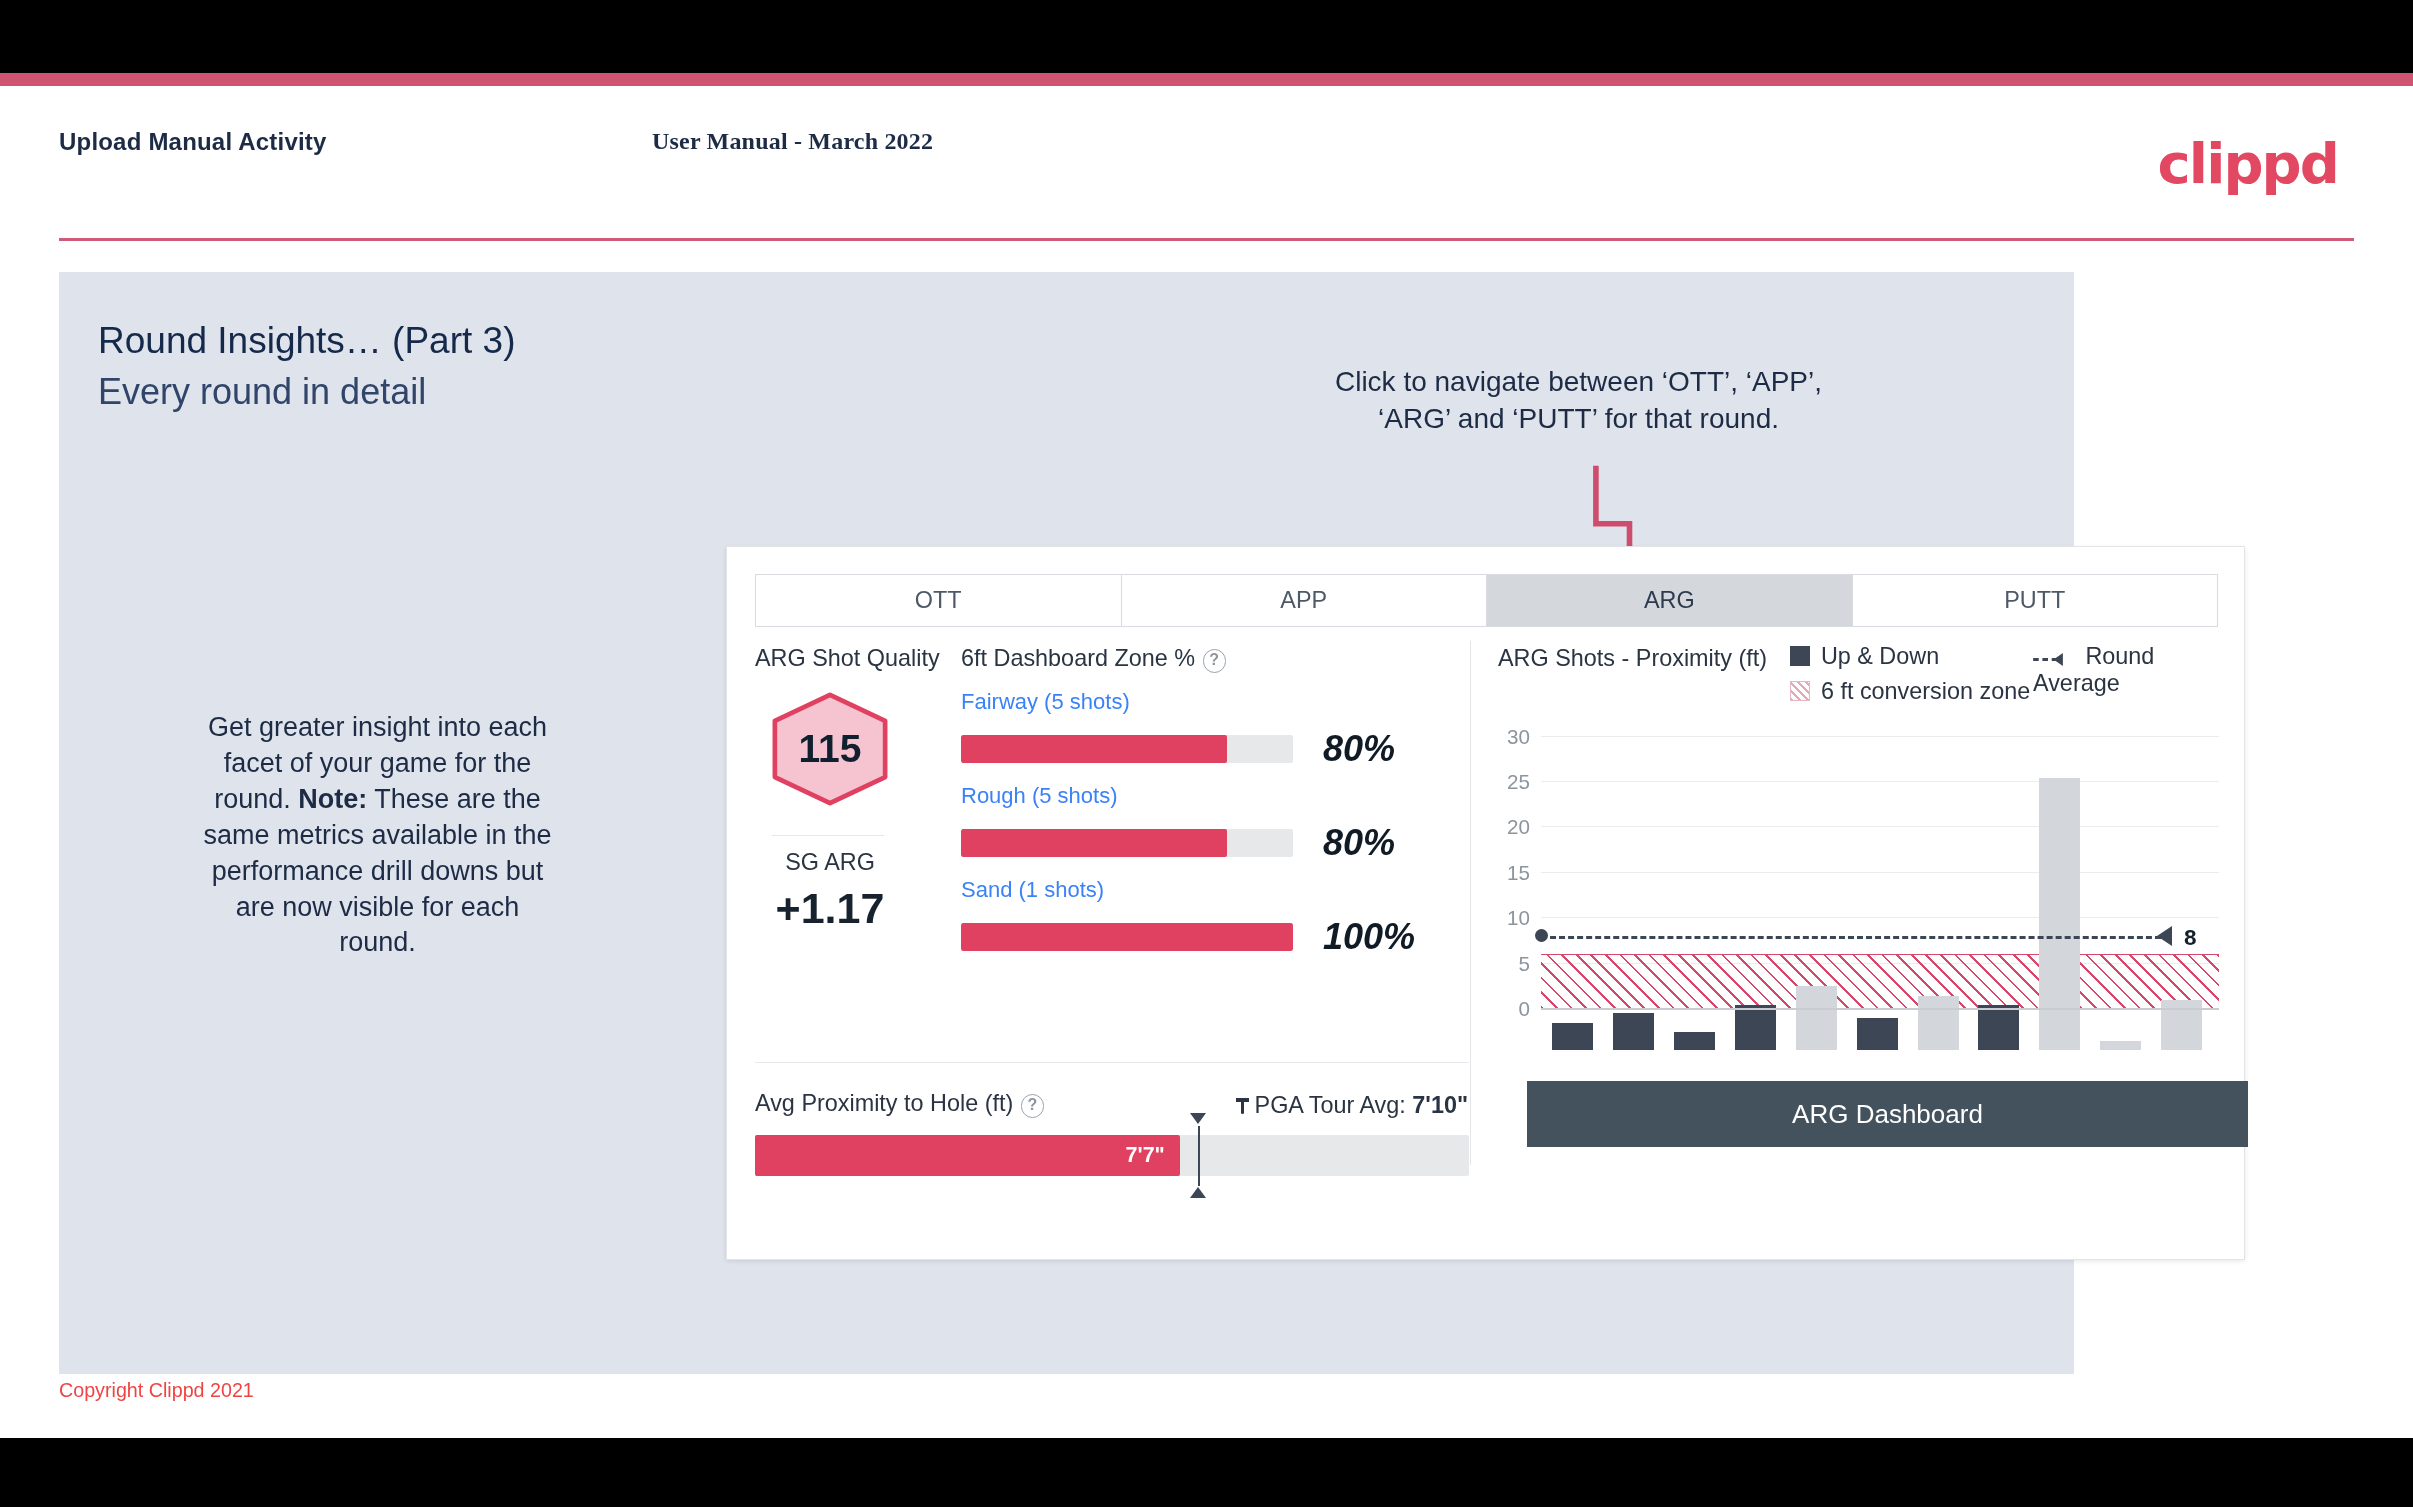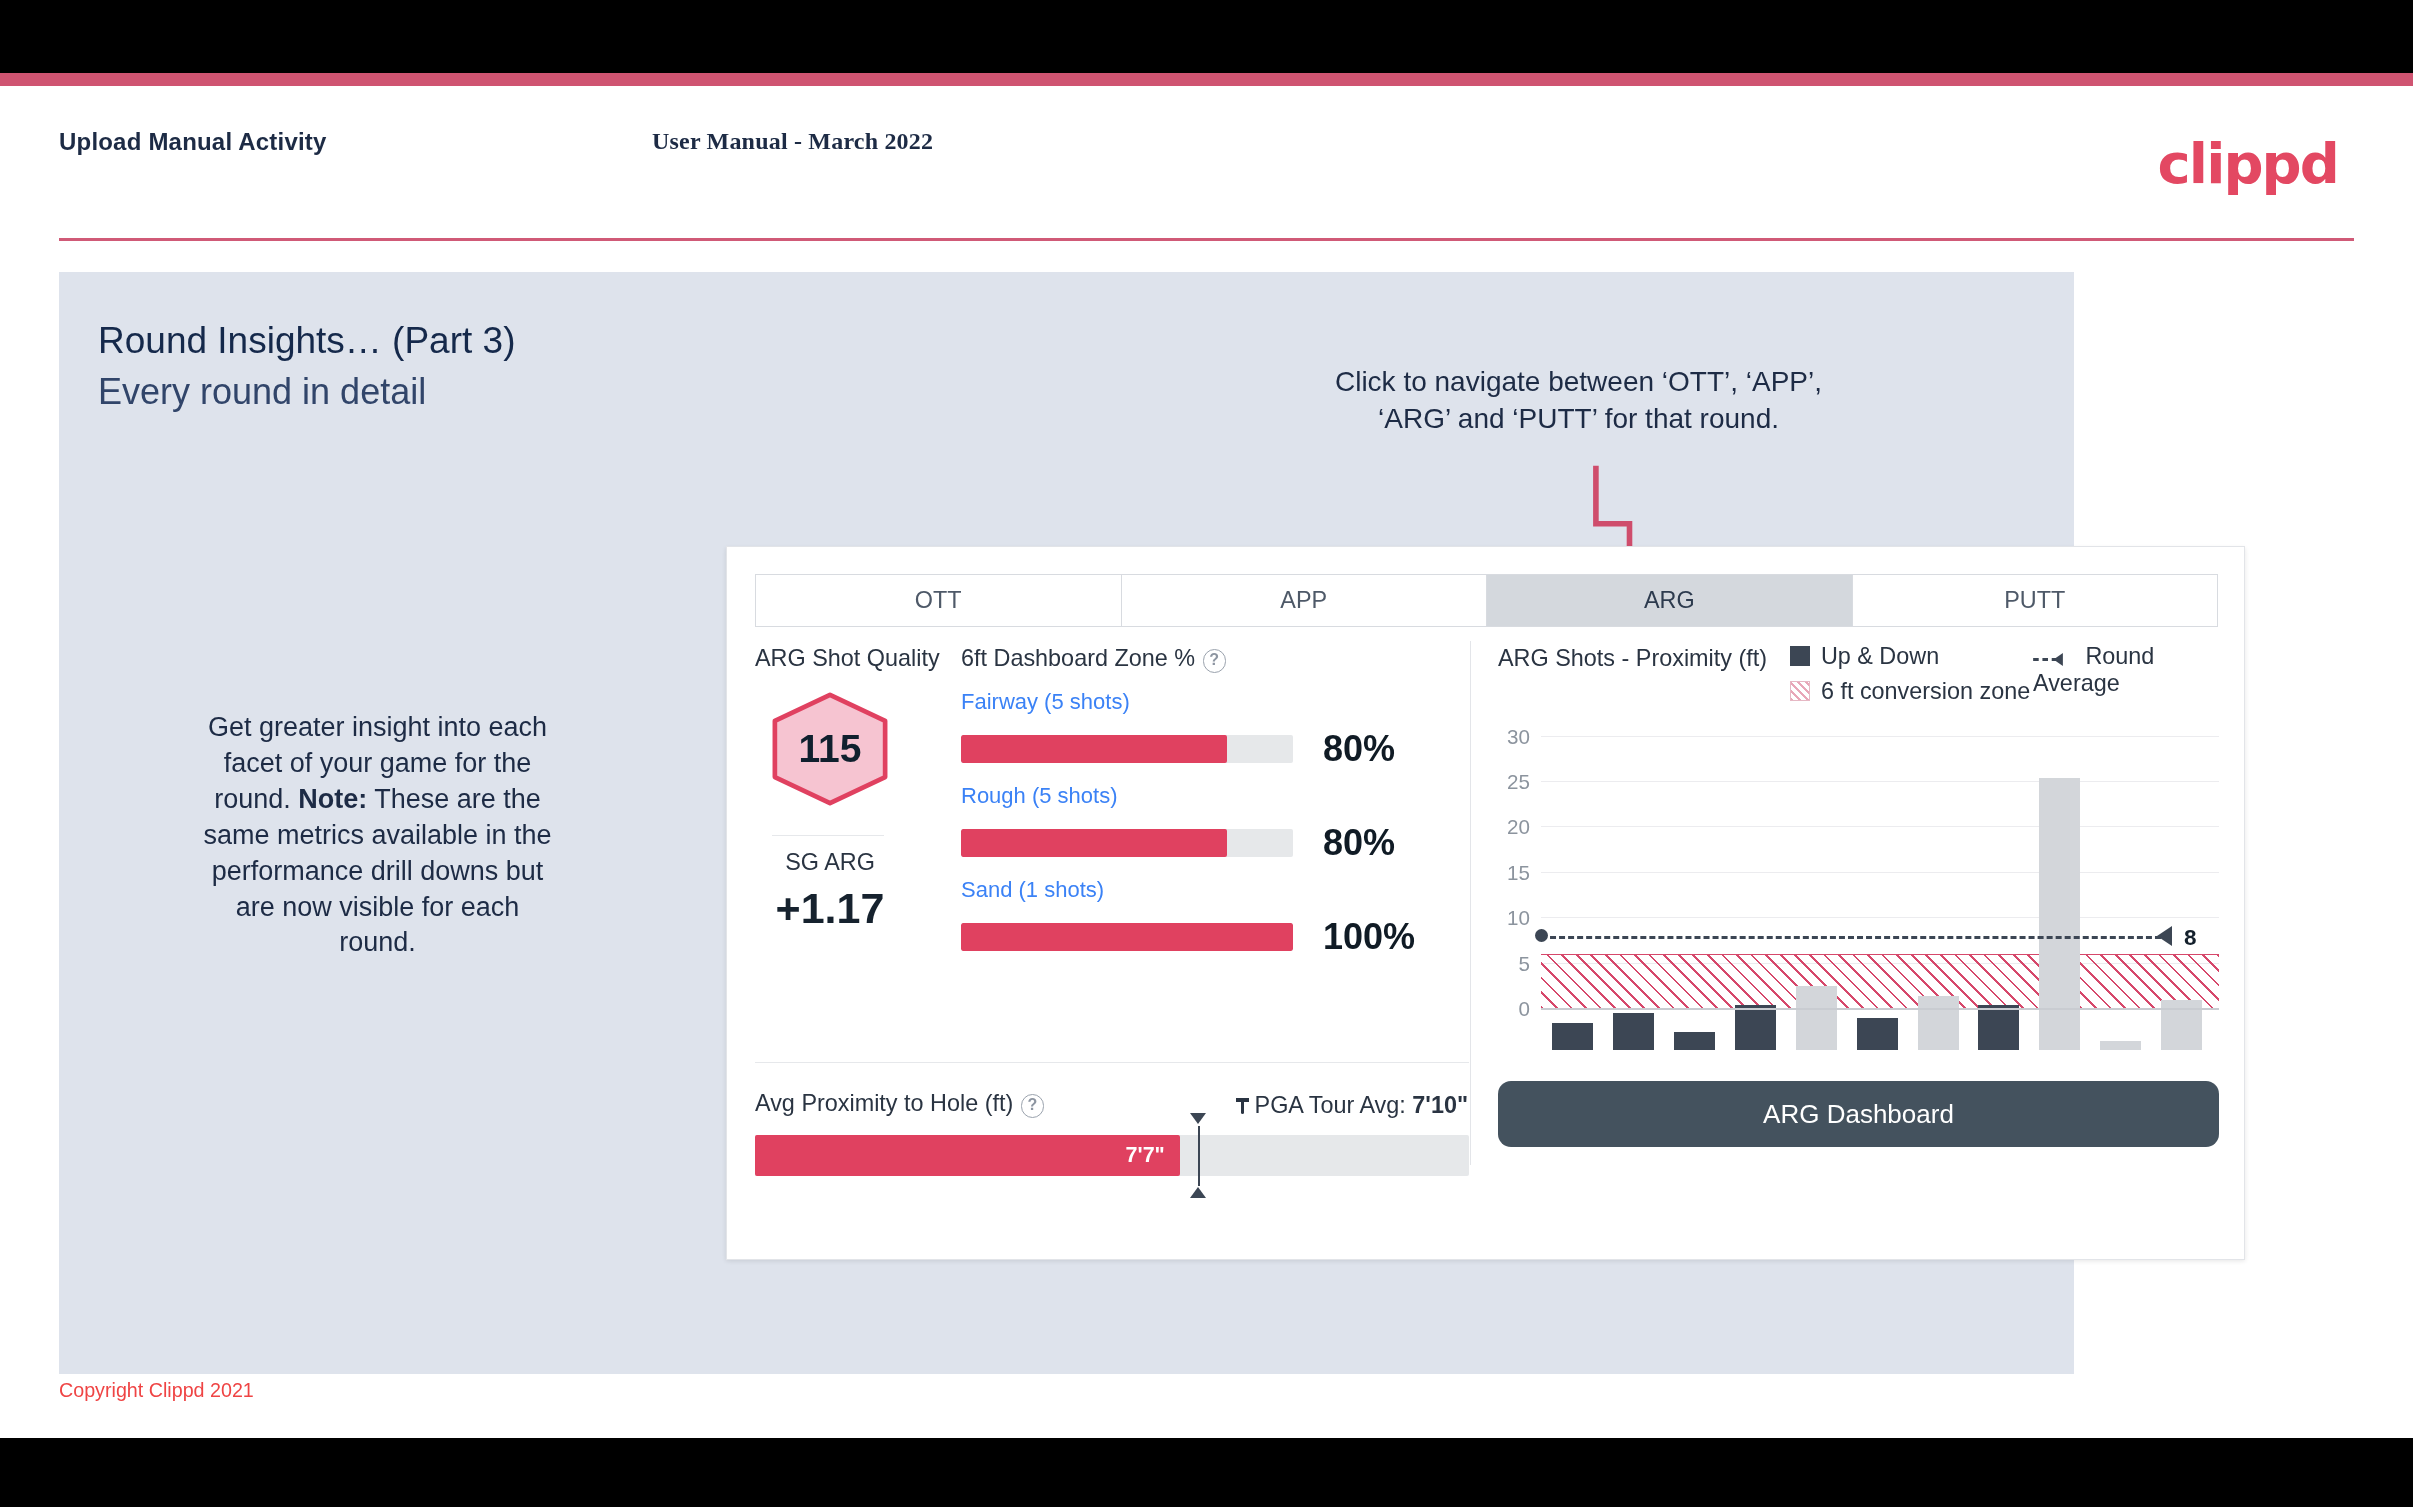--- a/index.html
+++ b/index.html
@@ -46,21 +46,21 @@
   .qmark { display:inline-block; width:23.4px; height:23.4px; border:1.9px solid #9aa2ad; border-radius:50%; color:#8d95a1; font-size:16px; line-height:20.6px; text-align:center; vertical-align:0.9px; margin-left:7.5px; font-weight:700;}
 
   .hex-wrap { position:absolute; left:42px; top:145px; width:122px; height:114px; }
   .hex-num { position:absolute; left:0; top:0; width:122px; height:114px; display:flex; align-items:center; justify-content:center; font-size:39px; font-weight:700; color:#10202e;}
   .sg-sep { position:absolute; left:45px; top:288px; width:112px; height:0.9px; background:#e6e8eb;}
   .sg-lbl { position:absolute; left:42px; top:302px; width:122px; text-align:center; font-size:23.4px; color:#2a3442;}
   .sg-val { position:absolute; left:33px; top:337px; width:140px; text-align:center; font-size:43px; font-weight:700; color:#16222e;}
 
   .metric { position:absolute; left:234px; width:510px; }
   .metric .m-lbl { font-size:22px; color:#3b82f6; margin-bottom:13px; }
-  .m-row { display:flex; align-items:center; }
+  .m-row { display:flex; align-items:center;font-style:italic; }
   .m-track { width:332px; height:28px; background:#e6e8ea; border-radius:1.9px; overflow:hidden; }
   .m-fill { height:100%; background:#e04160; border-radius:1.9px;}
   .m-pct { margin-left:30px; font-size:36px; font-weight:700; color:#101b25; }
 
   .prox-lbl { position:absolute; left:28px; top:543px; font-size:23.4px; color:#2a3442;}
   .pga { position:absolute; left:468px; top:545px; width:273px; text-align:right; font-size:23.4px; color:#2a3442;}
   .pga b { font-weight:700; }
   .tee-icon { display:inline-block; width:13px; height:17px; position:relative; vertical-align:-1.9px; margin-right:5.6px;}
   .tee-icon:before { content:""; position:absolute; left:0; top:0; width:13px; height:3.7px; background:#2a3442; }
   .tee-icon:after { content:""; position:absolute; left:4.7px; top:2.8px; width:3.7px; height:13px; background:#2a3442; border-radius:0 0 1.9px 1.9px;}
@@ -87,21 +87,21 @@
   .gline { position:absolute; left:43px; height:0.9px; background:#ececef; width:678px;}
   .zone { position:absolute; left:43px; width:678px; border-top:1.9px solid #d6486b;
     background-image:repeating-linear-gradient(45deg,#d6486b 0 1.9px,rgba(255,255,255,0) 1.9px 10.3px); }
   .avgline { position:absolute; left:43px; height:0; border-top:3.7px dashed #3c4654; }
   .avgdot { position:absolute; width:13px; height:13px; border-radius:50%; background:#3c4654;}
   .avgtri { position:absolute; width:0; height:0; border-top:10.3px solid transparent; border-bottom:10.3px solid transparent; border-right:15px solid #3c4654;}
   .avglbl { position:absolute; font-size:22.5px; font-weight:700; color:#14202c;}
   .bar { position:absolute; bottom:0; }
   .xaxis { position:absolute; left:43px; height:1.9px; background:#c9ccd1; width:678px;}
 
-  .dash-btn { position:absolute; left:771px; top:534px; width:721px; height:66px; background:#44525e; color:#ffffff; font-size:26px; display:flex; align-items:center; justify-content:center; border:none; cursor:pointer; border-radius:13px; font-family:"Liberation Sans", sans-serif;}
+  .dash-btn { position:absolute; left:800px; top:534px; width:721px; height:66px; background:#44525e; color:#ffffff; font-size:26px; display:flex; align-items:center; justify-content:center; border:none; cursor:pointer; border-radius:0; font-family:"Liberation Sans", sans-serif;}
 </style>
 </head>
 <body>
 
 <div id="root">
 
   <div class="topbar"></div>
   <div class="topstripe"></div>
   <div class="botbar"></div>
 

